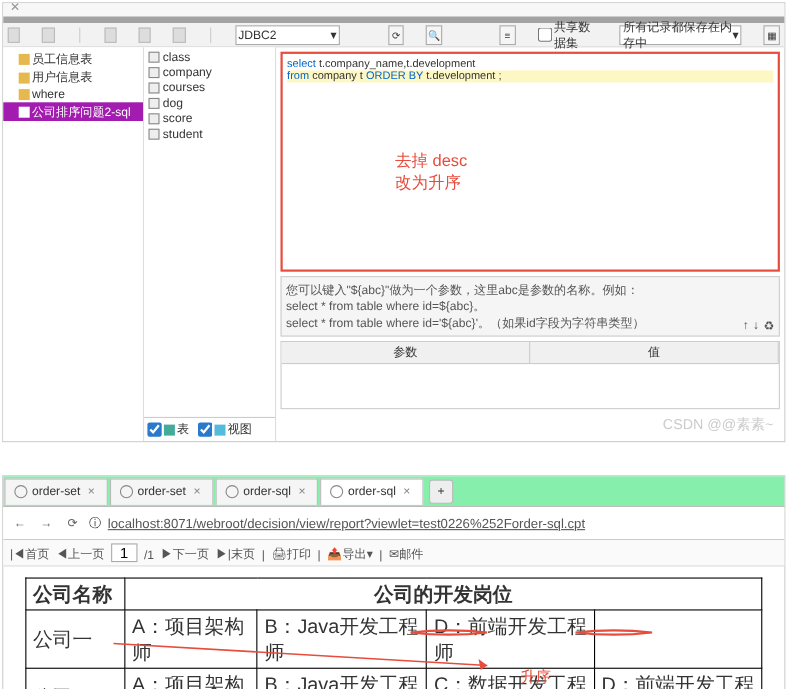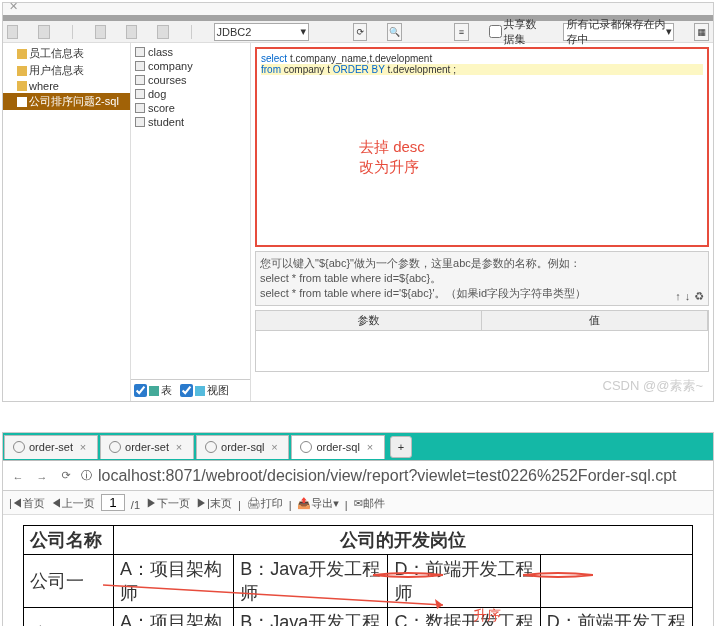--- a/index.html
+++ b/index.html
@@ -13,21 +13,21 @@
 .tb-btn { width: 14px; height: 14px; background: #ddd; border: 1px solid #bbb; display:inline-block; }
 .tb-sep { width:1px; height:14px; background:#ccc; margin:0 2px; }
 .jdbc-sel { width:120px; height:18px; border:1px solid #aaa; background:#fff; padding:0 2px; display:flex; align-items:center; justify-content:space-between; }
 .small-btn { width:18px; height:18px; border:1px solid #aaa; background:#f5f5f5; display:inline-flex; align-items:center; justify-content:center; font-size:9px; }
 .chk { display:flex; align-items:center; gap:2px; font-size:11px; }
 .rec-sel { width:140px; height:18px; border:1px solid #aaa; background:#fff; padding:0 2px; display:flex; justify-content:space-between; align-items:center; }
 
 .main-row { display:flex; height: 358px; }
 .left-tree { width:128px; border-right:1px solid #ddd; background:#fff; padding:2px 0; }
 .tree-item { padding:1px 4px 1px 14px; font-size:11px; cursor:default; display:flex; align-items:center; gap:2px; }
-.tree-item.sel { background:#a16207; color:#fff; }
+.tree-item.sel { background:#a21caf; color:#fff; }
 .folder-icon { width:10px; height:10px; background:#e6b84d; display:inline-block; }
 .folder-icon.sel { background:#fff; }
 
 .mid-col { width:120px; border-right:1px solid #ddd; display:flex; flex-direction:column; }
 .mid-list { flex:1; background:#fff; padding:2px; }
 .mid-item { padding:1px 2px; font-size:11px; display:flex; align-items:center; gap:3px; }
 .tbl-icon { width:10px; height:10px; border:1px solid #888; background:#eee; display:inline-block; }
 .mid-foot { border-top:1px solid #ccc; padding:3px; display:flex; gap:8px; font-size:11px; }
 .mid-foot .chk input { accent-color:#2a7acc; }
 
@@ -43,30 +43,30 @@
 
 .param-tbl { margin:4px; border:1px solid #ccc; }
 .param-hdr { display:flex; background:#f0f0f0; border-bottom:1px solid #ccc; }
 .param-hdr div { flex:1; text-align:center; padding:2px; border-right:1px solid #ccc; }
 .param-body { height:40px; }
 
 .watermark1 { position:absolute; right:10px; bottom:6px; color:#ccc; font-size:13px; }
 
 
 .browser { margin:30px 2px 2px 2px; border:1px solid #ccc; position:relative; }
-.tabs { display:flex; background:#14b8a6; border-bottom:1px solid #bbb; height:28px; align-items:center; }
+.tabs { display:flex; background:#86efac; border-bottom:1px solid #bbb; height:28px; align-items:center; }
 .tab { background:#f5f5f5; border:1px solid #bbb; border-bottom:none; padding:4px 8px; margin:0 1px; display:flex; align-items:center; gap:4px; font-size:11px; height:24px; }
 .tab.active { background:#fff; }
 .tab .tx { width:12px; text-align:center; color:#888; }
 .tab .globe { width:12px; height:12px; border:1px solid #888; border-radius:50%; display:inline-block; }
 .newtab { width:22px; height:22px; background:#eee; border:1px solid #bbb; border-radius:3px; margin-left:4px; text-align:center; line-height:20px; }
 
 .addr { display:flex; align-items:center; gap:6px; padding:4px 6px; border-bottom:1px solid #ccc; background:#fff; height:30px; }
 .nav-btn { width:18px; height:18px; display:flex; align-items:center; justify-content:center; color:#666; }
-.url { flex:1; font-size:16px; color:#555; }
+.url { flex:1; font-size:12px; color:#555;text-decoration:underline; }
 
 .rpt-tb { display:flex; align-items:flex-end; gap:6px; padding:3px 6px; border-bottom:1px solid #ddd; font-size:11px; color:#555; background:#fafafa; }
 .rpt-tb .page-in { width:24px; border:1px solid #aaa; text-align:center; }
 
 .report { padding:10px 20px; }
 .rtable { border-collapse:collapse; width:100%; font-size:18px; }
 .rtable th, .rtable td { border:1px solid #000; padding:2px 6px; text-align:left; }
 .rtable th { font-weight:bold; }
 
 .arrow-anno { position:absolute; color:#e74c3c; font-size:14px; }

